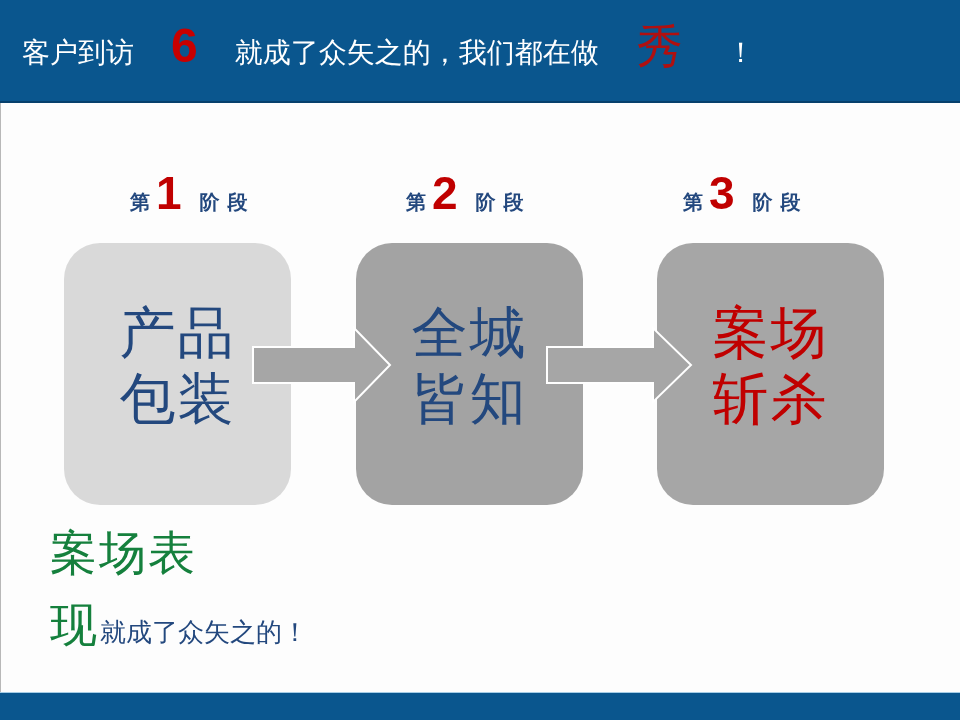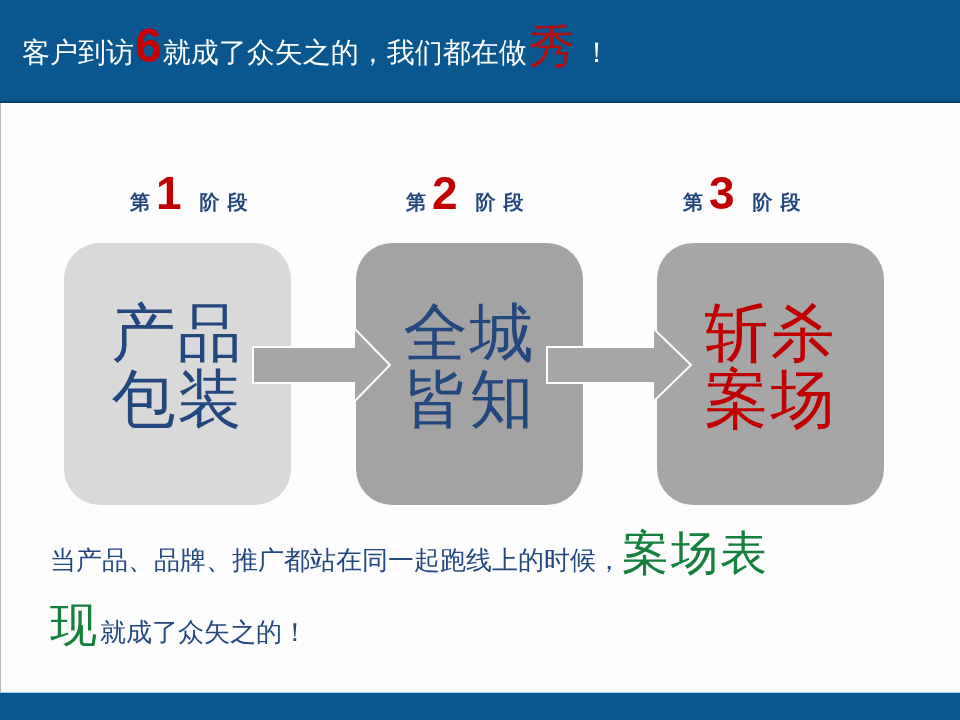--- a/index.html
+++ b/index.html
@@ -9,21 +9,21 @@
       font-family: "DejaVu Serif", "Liberation Serif", serif;
     }
     .left-edge { position: absolute; left: 0; top: 0; width: 1px; height: 720px; background: #b8b8b8; }
     .header {
       position: absolute; left: 0; top: 0; width: 960px; height: 101px;
       background: #0a568e; border-bottom: 2px solid #06406c;
     }
     .header-title {
       position: absolute; left: 22px; top: 22px; height: 50px;
       display: flex; align-items: baseline; white-space: nowrap;
-      color: #ffffff; font-size: 28px; font-family: "DejaVu Sans", sans-serif;
+      color: #ffffff; font-size: 28px; font-family: "DejaVu Sans", sans-serif; gap: 36px;
     }
     .header-title .big-num {
       color: #c80000; font-size: 48px; font-weight: bold; font-family: "Liberation Sans", sans-serif;
       line-height: 1; margin: 0 1px;
     }
     .header-title .big-char {
       color: #b01010; font-size: 46px; font-family: "DejaVu Serif", serif; line-height: 1; margin: 0 2px;
     }
     .header-title .tail { margin-left: 6px; }
     .footer {
@@ -40,21 +40,21 @@
       color: #c00000; font-size: 46px; font-weight: bold; font-family: "Liberation Sans", sans-serif;
       margin: 0 6px; line-height: 1;
     }
     .stage-label .suffix { letter-spacing: 8px; padding-left: 12px; }
 
     .box {
       position: absolute; top: 243px; height: 262px; border-radius: 36px;
       display: flex; align-items: center; justify-content: center;
     }
     .box-text {
-      font-size: 64px; line-height: 66px; text-align: center; margin-top: -16px;
+      font-size: 56px; line-height: 66px; text-align: center; margin-top: -16px;
       font-family: "DejaVu Serif", serif; letter-spacing: 2px;
     }
     .box-1 { left: 64px; width: 227px; background: #d9d9d9; }
     .box-2 { left: 356px; width: 227px; background: #a3a3a3; }
     .box-3 { left: 657px; width: 227px; background: #a6a6a6; }
     .box-1 .box-text, .box-2 .box-text { color: #23487e; }
     .box-3 .box-text { color: #c00000; }
 
     .arrow { position: absolute; }
     .arrow-1 { left: 239px; top: 325px; width: 160px; height: 80px; }
@@ -107,35 +107,34 @@
   </div>
 </div>
 <div class="box box-2">
   <div class="box-text">
     <div>全城</div>
     <div>皆知</div>
   </div>
 </div>
 <div class="box box-3">
   <div class="box-text">
+    <div>案场</div>
     <div>斩杀</div>
-    <div>案场</div>
   </div>
 </div>
 
 <svg class="arrow arrow-1" viewBox="0 0 160 80">
   <polygon points="14,22 115,22 115,3 151,40 115,77 115,58 14,58" fill="#a6a6a6" stroke="#ffffff" stroke-width="2"></polygon>
 </svg>
 <svg class="arrow arrow-2" viewBox="0 0 162 80">
   <polygon points="10,22 116,22 116,3 154,40 116,77 116,58 10,58" fill="#a6a6a6" stroke="#ffffff" stroke-width="2"></polygon>
 </svg>
 
 <div class="bottom-text">
   <div class="bottom-line-1">
-    <span>当产品、品牌、推广都站在同一起跑线上的时候，</span>
     <span class="highlight">案场表</span>
   </div>
   <div class="bottom-line-2">
     <span class="highlight">现</span>
     <span class="line2-rest">就成了众矢之的！</span>
   </div>
 </div>
 
 <div class="footer"></div>
 

